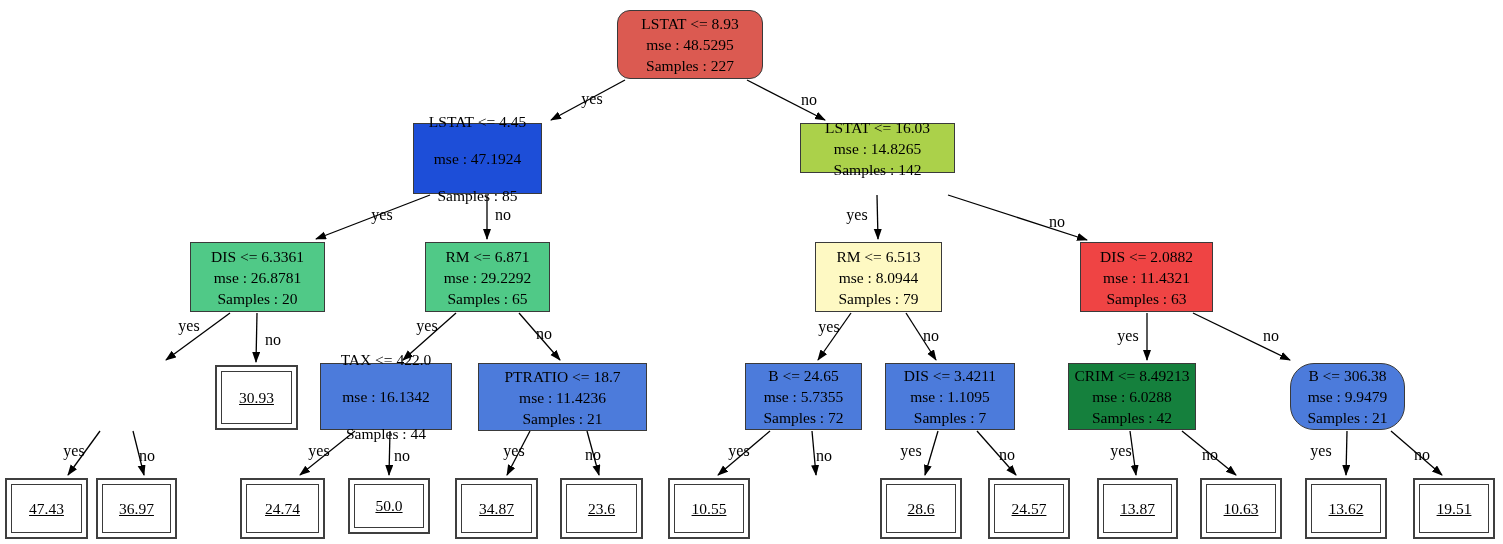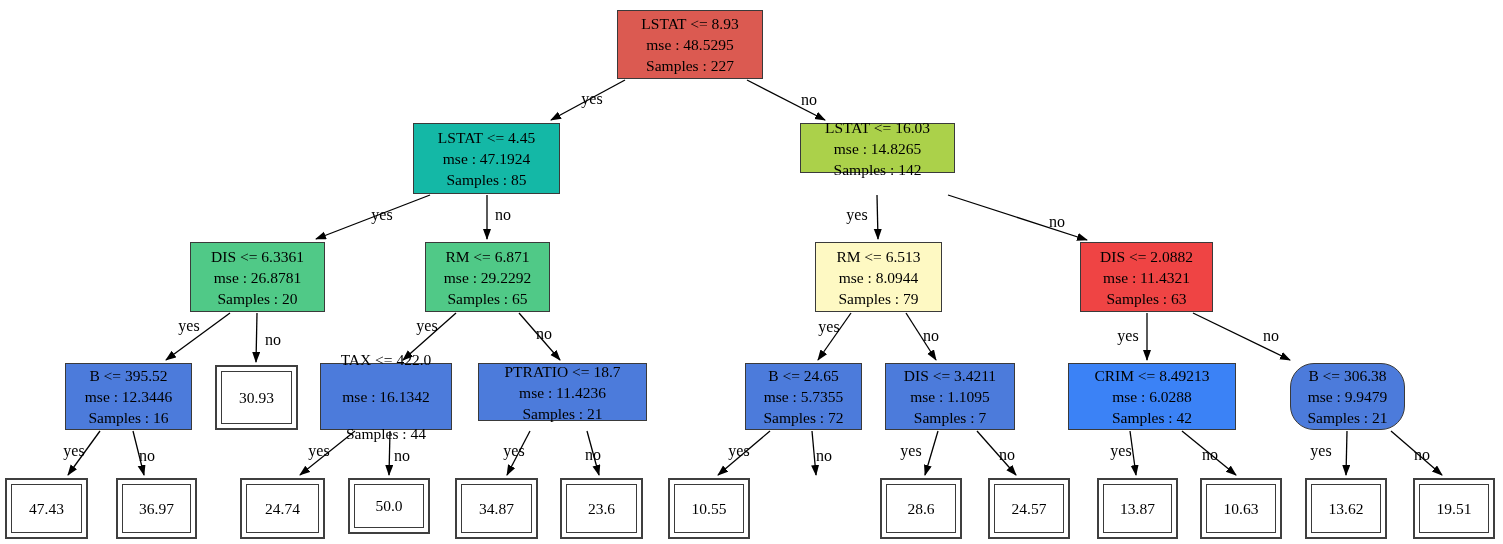--- a/index.html
+++ b/index.html
@@ -18,21 +18,21 @@
   }
   .node{
     position:absolute;box-sizing:border-box;
     border:1.5px solid #3a3a3a;
     display:flex;flex-direction:column;align-items:center;justify-content:center;
     text-align:center;color:#000000;
   }
   .internal .nline{font-size:15.5px;line-height:21px;white-space:nowrap;}
   .leaf{
     background:#ffffff;border:2px solid #3f3f3f;padding:4px;
-    display:flex;align-items:stretch;justify-content:stretch;
+    display:flex;align-items:stretch;justify-content:stretch;text-decoration:underline;
   }
   .leaf-inner{
     flex:1;border:1.5px solid #3a3a3a;
     display:flex;align-items:center;justify-content:center;
     font-size:15.5px;
   }
 </style>
 </head>
 <body>
 
@@ -97,27 +97,27 @@
     <text class="elabel" x="739" y="456">yes</text>
     <text class="elabel" x="824" y="461">no</text>
     <text class="elabel" x="911" y="456">yes</text>
     <text class="elabel" x="1007" y="460">no</text>
     <text class="elabel" x="1121" y="456">yes</text>
     <text class="elabel" x="1210" y="460">no</text>
     <text class="elabel" x="1321" y="456">yes</text>
     <text class="elabel" x="1422" y="460">no</text>
   </svg>
 
-  <div class="node internal" style="left: 617px; top: 10px; width: 146px; height: 69px; background-color: rgb(219, 90, 81);">
+  <div class="node internal" style="left: 617px; top: 10px; width: 146px; height: 69px; background-color: rgb(219, 90, 81); border-radius: 13px;">
     <div class="nline">LSTAT &lt;= 8.93</div>
     <div class="nline">mse : 48.5295</div>
     <div class="nline">Samples : 227</div>
   </div>
 
-  <div class="node internal" style="left: 413px; top: 123px; width: 147px; height: 71px; background-color: #14b8a6;">
+  <div class="node internal" style="left: 413px; top: 123px; width: 129px; height: 71px; background-color: #1d4ed8; gap: 16px;">
     <div class="nline">LSTAT &lt;= 4.45</div>
     <div class="nline">mse : 47.1924</div>
     <div class="nline">Samples : 85</div>
   </div>
   <div class="node internal" style="left: 800px; top: 123px; width: 155px; height: 50px; background-color: rgb(171, 209, 74);">
     <div class="nline">LSTAT &lt;= 16.03</div>
     <div class="nline">mse : 14.8265</div>
     <div class="nline">Samples : 142</div>
   </div>
 
@@ -135,64 +135,59 @@
     <div class="nline">RM &lt;= 6.513</div>
     <div class="nline">mse : 8.0944</div>
     <div class="nline">Samples : 79</div>
   </div>
   <div class="node internal" style="left: 1080px; top: 242px; width: 133px; height: 70px; background-color: #ef4444;">
     <div class="nline">DIS &lt;= 2.0882</div>
     <div class="nline">mse : 11.4321</div>
     <div class="nline">Samples : 63</div>
   </div>
 
-  <div class="node internal" style="left: 65px; top: 363px; width: 127px; height: 67px; background-color: rgb(76, 123, 219);">
-    <div class="nline">B &lt;= 395.52</div>
-    <div class="nline">mse : 12.3446</div>
-    <div class="nline">Samples : 16</div>
-  </div>
   <div class="node internal" style="left: 320px; top: 363px; width: 132px; height: 67px; background-color: rgb(76, 123, 219); gap: 16px;">
     <div class="nline">TAX &lt;= 422.0</div>
     <div class="nline">mse : 16.1342</div>
     <div class="nline">Samples : 44</div>
   </div>
-  <div class="node internal" style="left: 478px; top: 363px; width: 169px; height: 58px; background-color: rgb(76, 123, 219);">
+  <div class="node internal" style="left: 478px; top: 363px; width: 169px; height: 68px; background-color: rgb(76, 123, 219);">
     <div class="nline">PTRATIO &lt;= 18.7</div>
     <div class="nline">mse : 11.4236</div>
     <div class="nline">Samples : 21</div>
   </div>
   <div class="node internal" style="left: 745px; top: 363px; width: 117px; height: 67px; background-color: rgb(76, 123, 219);">
     <div class="nline">B &lt;= 24.65</div>
     <div class="nline">mse : 5.7355</div>
     <div class="nline">Samples : 72</div>
   </div>
   <div class="node internal" style="left: 885px; top: 363px; width: 130px; height: 67px; background-color: rgb(76, 123, 219);">
     <div class="nline">DIS &lt;= 3.4211</div>
     <div class="nline">mse : 1.1095</div>
     <div class="nline">Samples : 7</div>
   </div>
-  <div class="node internal" style="left: 1068px; top: 363px; width: 168px; height: 67px; background-color: #3b82f6;">
+  <div class="node internal" style="left: 1068px; top: 363px; width: 128px; height: 67px; background-color: #15803d;">
     <div class="nline">CRIM &lt;= 8.49213</div>
     <div class="nline">mse : 6.0288</div>
     <div class="nline">Samples : 42</div>
   </div>
   <div class="node internal" style="left: 1290px; top: 363px; width: 115px; height: 67px; background-color: rgb(76, 123, 219); border-radius: 24px;">
     <div class="nline">B &lt;= 306.38</div>
     <div class="nline">mse : 9.9479</div>
     <div class="nline">Samples : 21</div>
   </div>
 
   <div class="node leaf" style="left:215px;top:365px;width:83px;height:65px">
     <div class="leaf-inner">30.93</div>
   </div>
 
   <div class="node leaf" style="left:5px;top:478px;width:83px;height:61px">
     <div class="leaf-inner">47.43</div>
   </div>
-  <div class="node leaf" style="left:116px;top:478px;width:81px;height:61px">
+  <div class="node leaf" style="left:96px;top:478px;width:81px;height:61px">
     <div class="leaf-inner">36.97</div>
   </div>
   <div class="node leaf" style="left:240px;top:478px;width:85px;height:61px">
     <div class="leaf-inner">24.74</div>
   </div>
   <div class="node leaf" style="left:348px;top:478px;width:82px;height:56px">
     <div class="leaf-inner">50.0</div>
   </div>
   <div class="node leaf" style="left:455px;top:478px;width:83px;height:61px">
     <div class="leaf-inner">34.87</div>

